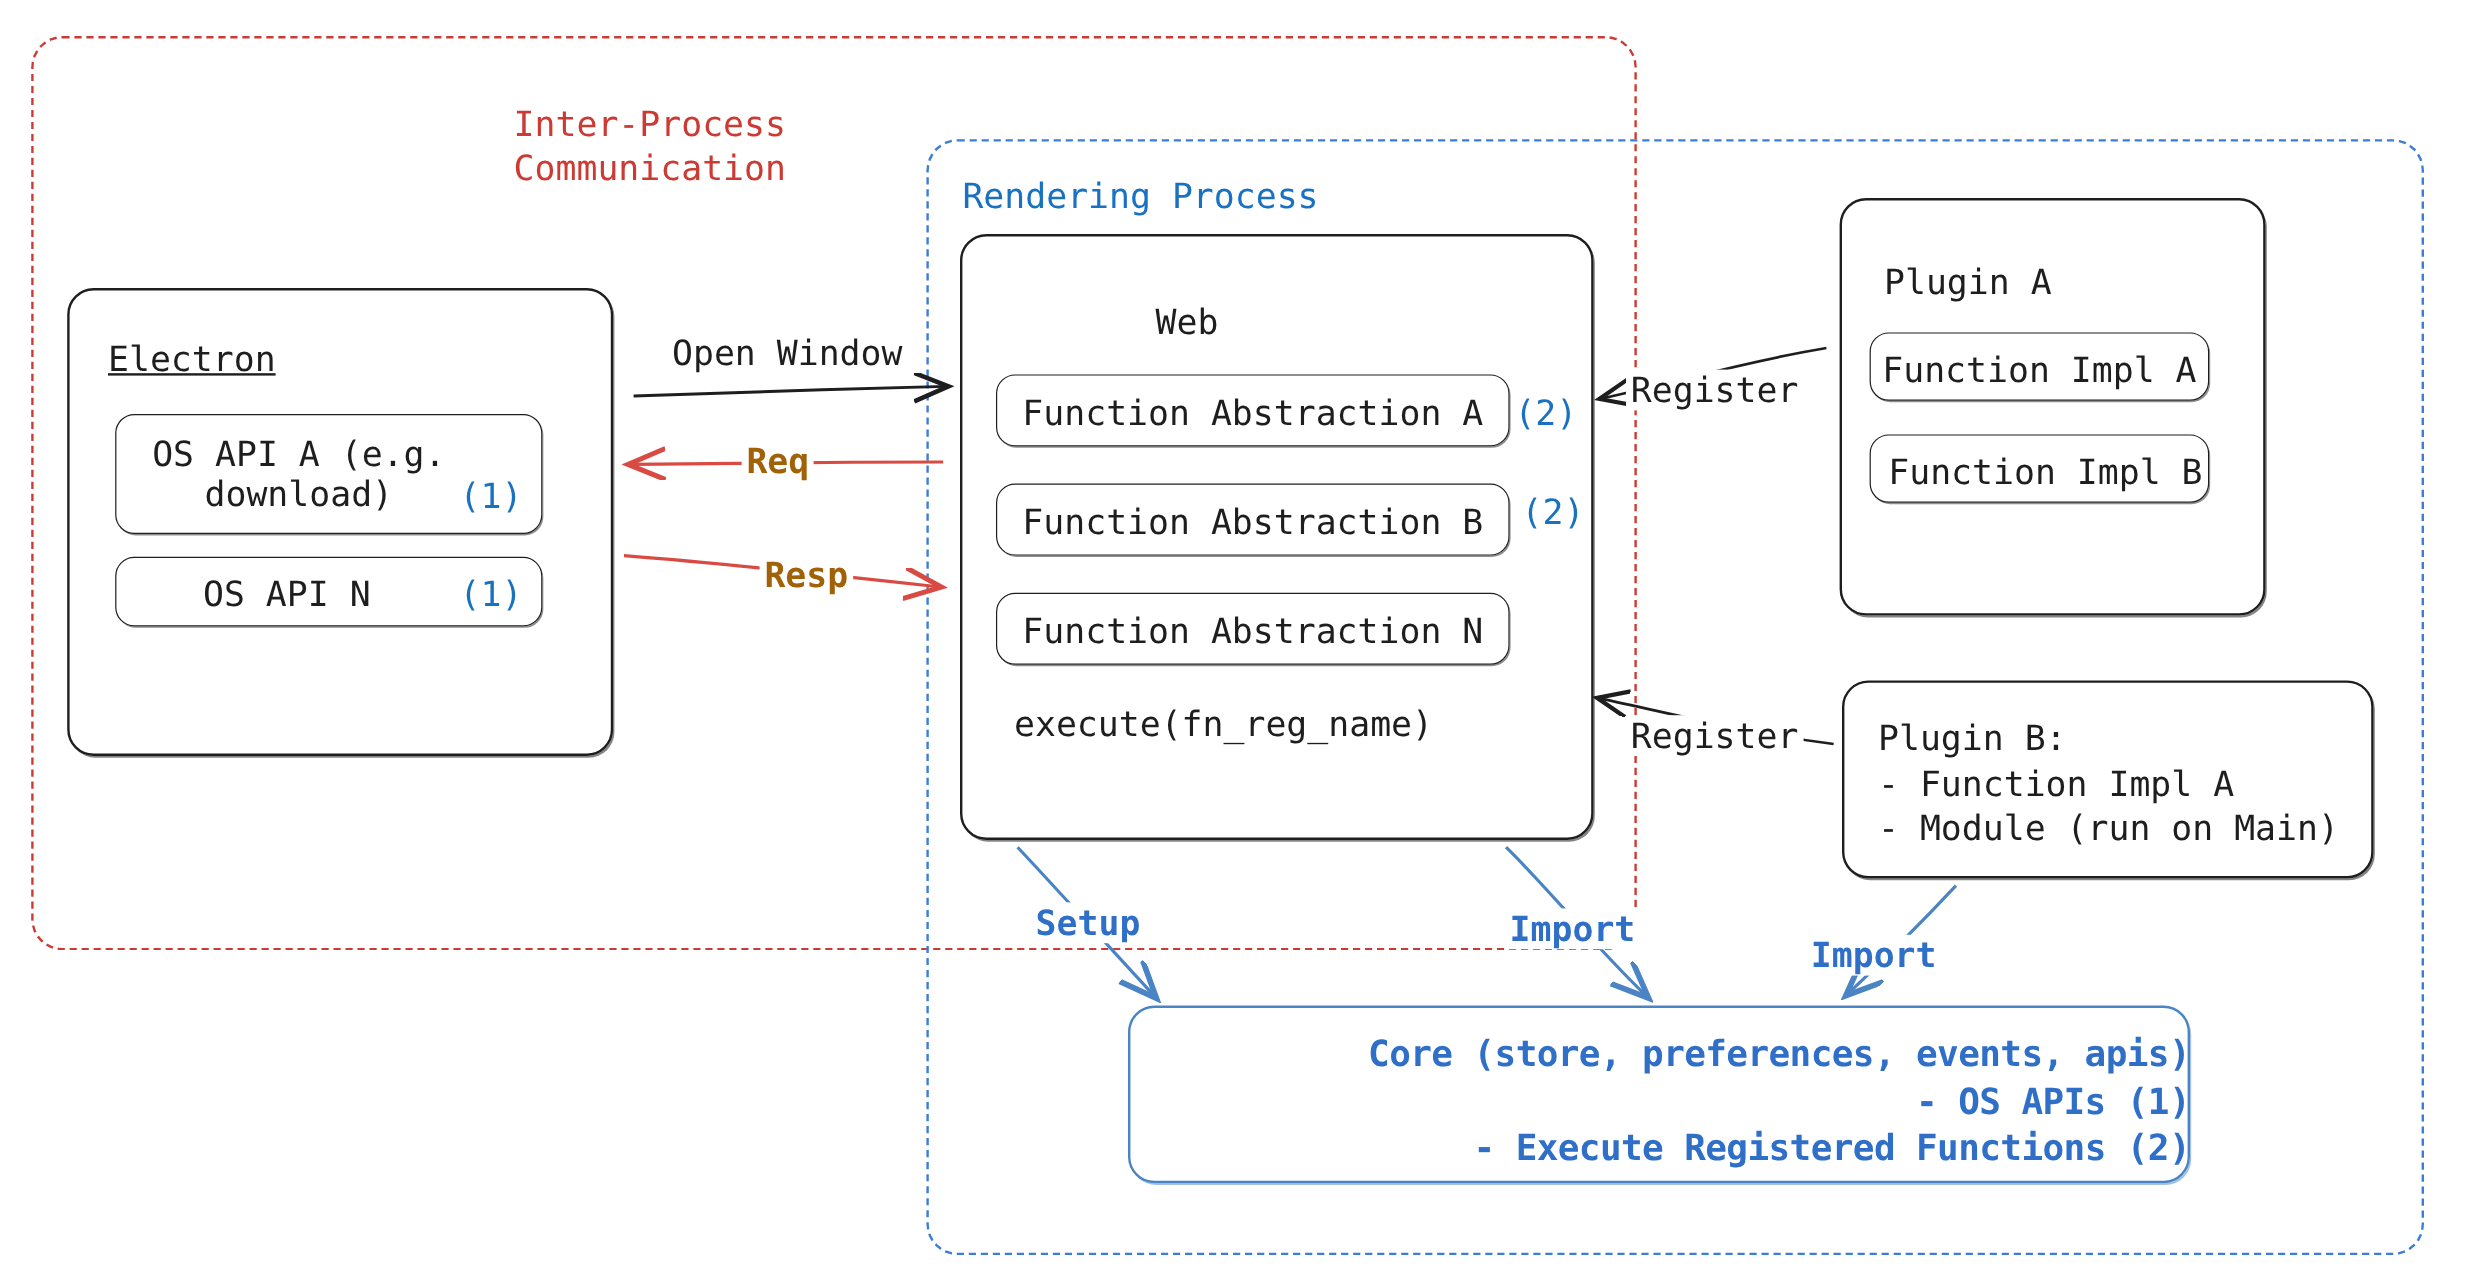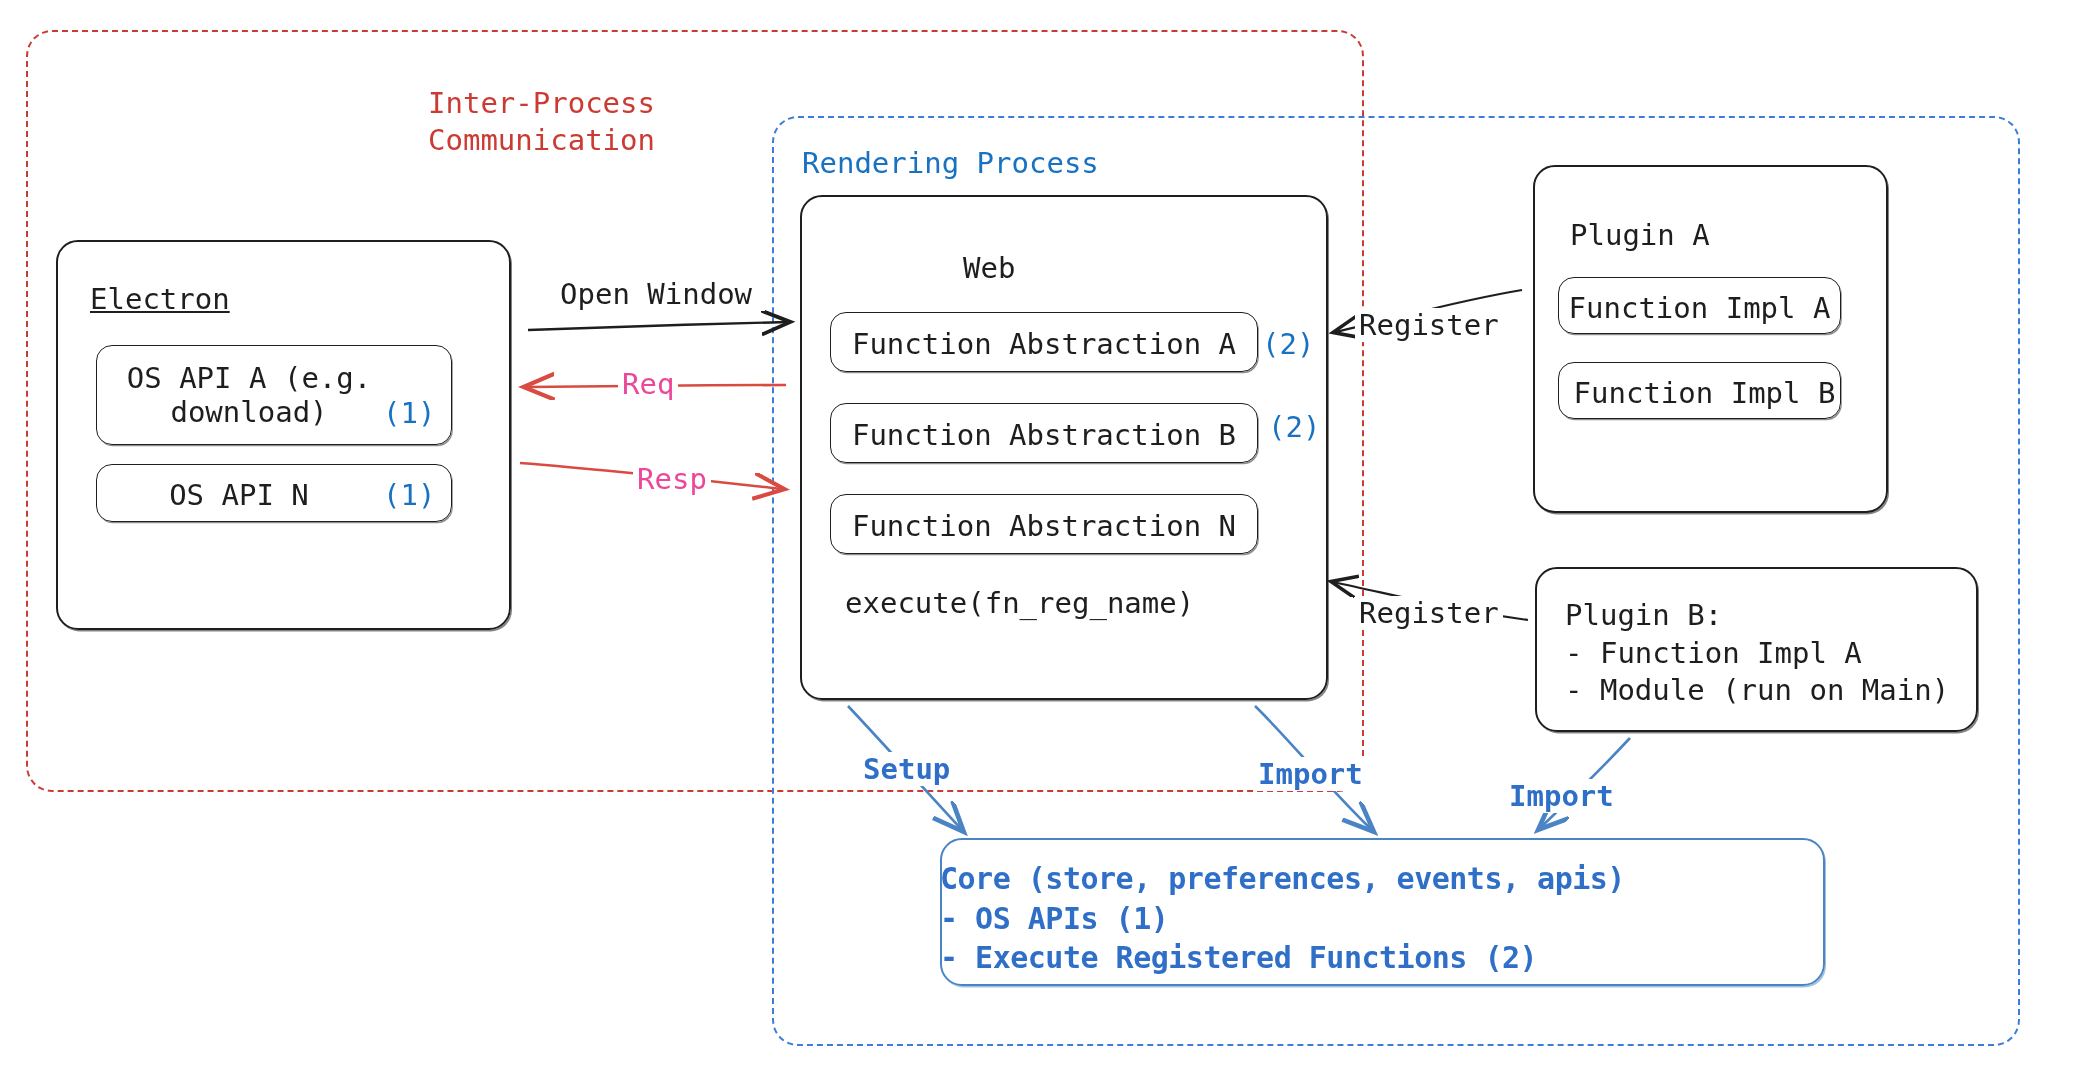--- a/index.html
+++ b/index.html
@@ -69,30 +69,30 @@
   .label.blue  { color: #1971c2; }
   .arrow-label {
     position: absolute;
     font-family: "DejaVu Sans Mono", "Liberation Mono", monospace;
     font-size: 29px;
     white-space: pre;
     color: #1e1e1e;
     background: #ffffff;
     padding: 0 4px;
   }
-  .arrow-label.red  { color: #ec4899; font-weight: normal; }
+  .arrow-label.red  { color: #a16207; font-weight: bold; }
   .arrow-label.blue { color: #2f6fc7; font-weight: bold; }
   .core-text {
     position: absolute;
     color: #2f6fc7;
     font-family: "DejaVu Sans Mono", "Liberation Mono", monospace;
     font-size: 30px;
     font-weight: bold;
     line-height: 1.32;
-    text-align: left;
+    text-align: right;
     white-space: pre;
     letter-spacing: -0.5px;
   }
   .box-title {
     position: absolute;
     font-size: 29px;
     color: #1e1e1e;
     white-space: pre;
     line-height: 1.3;
   }

